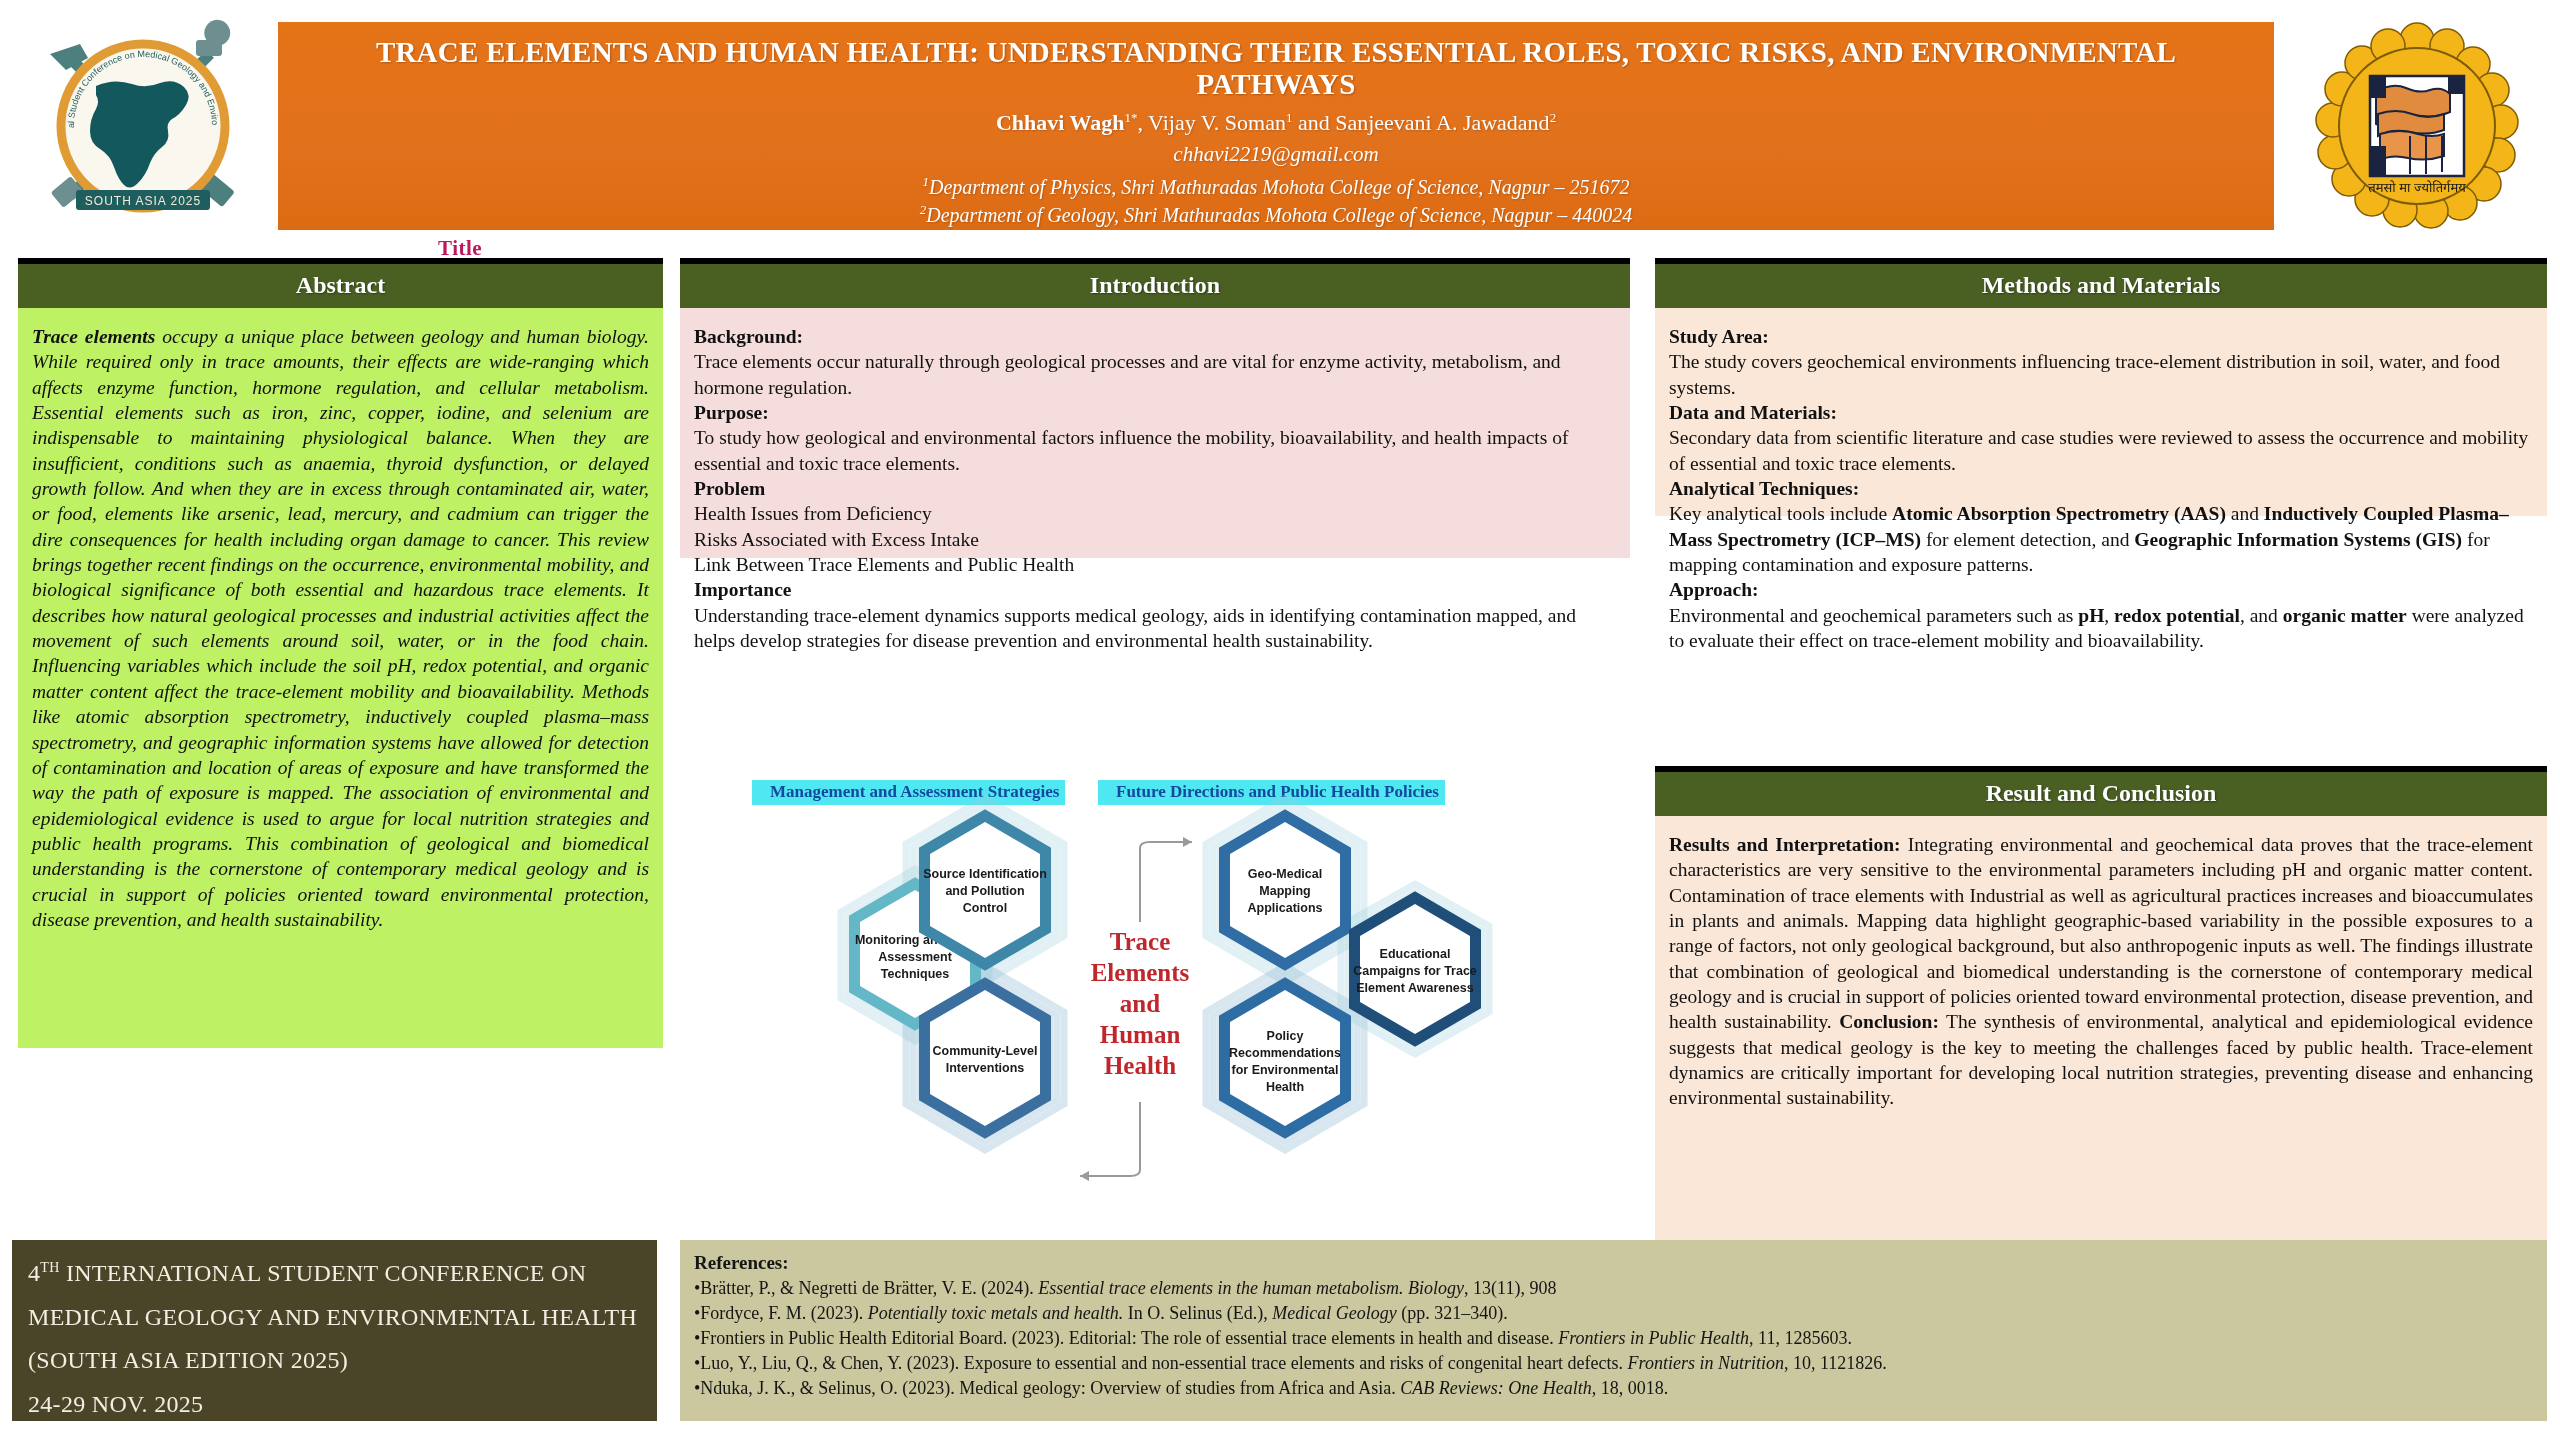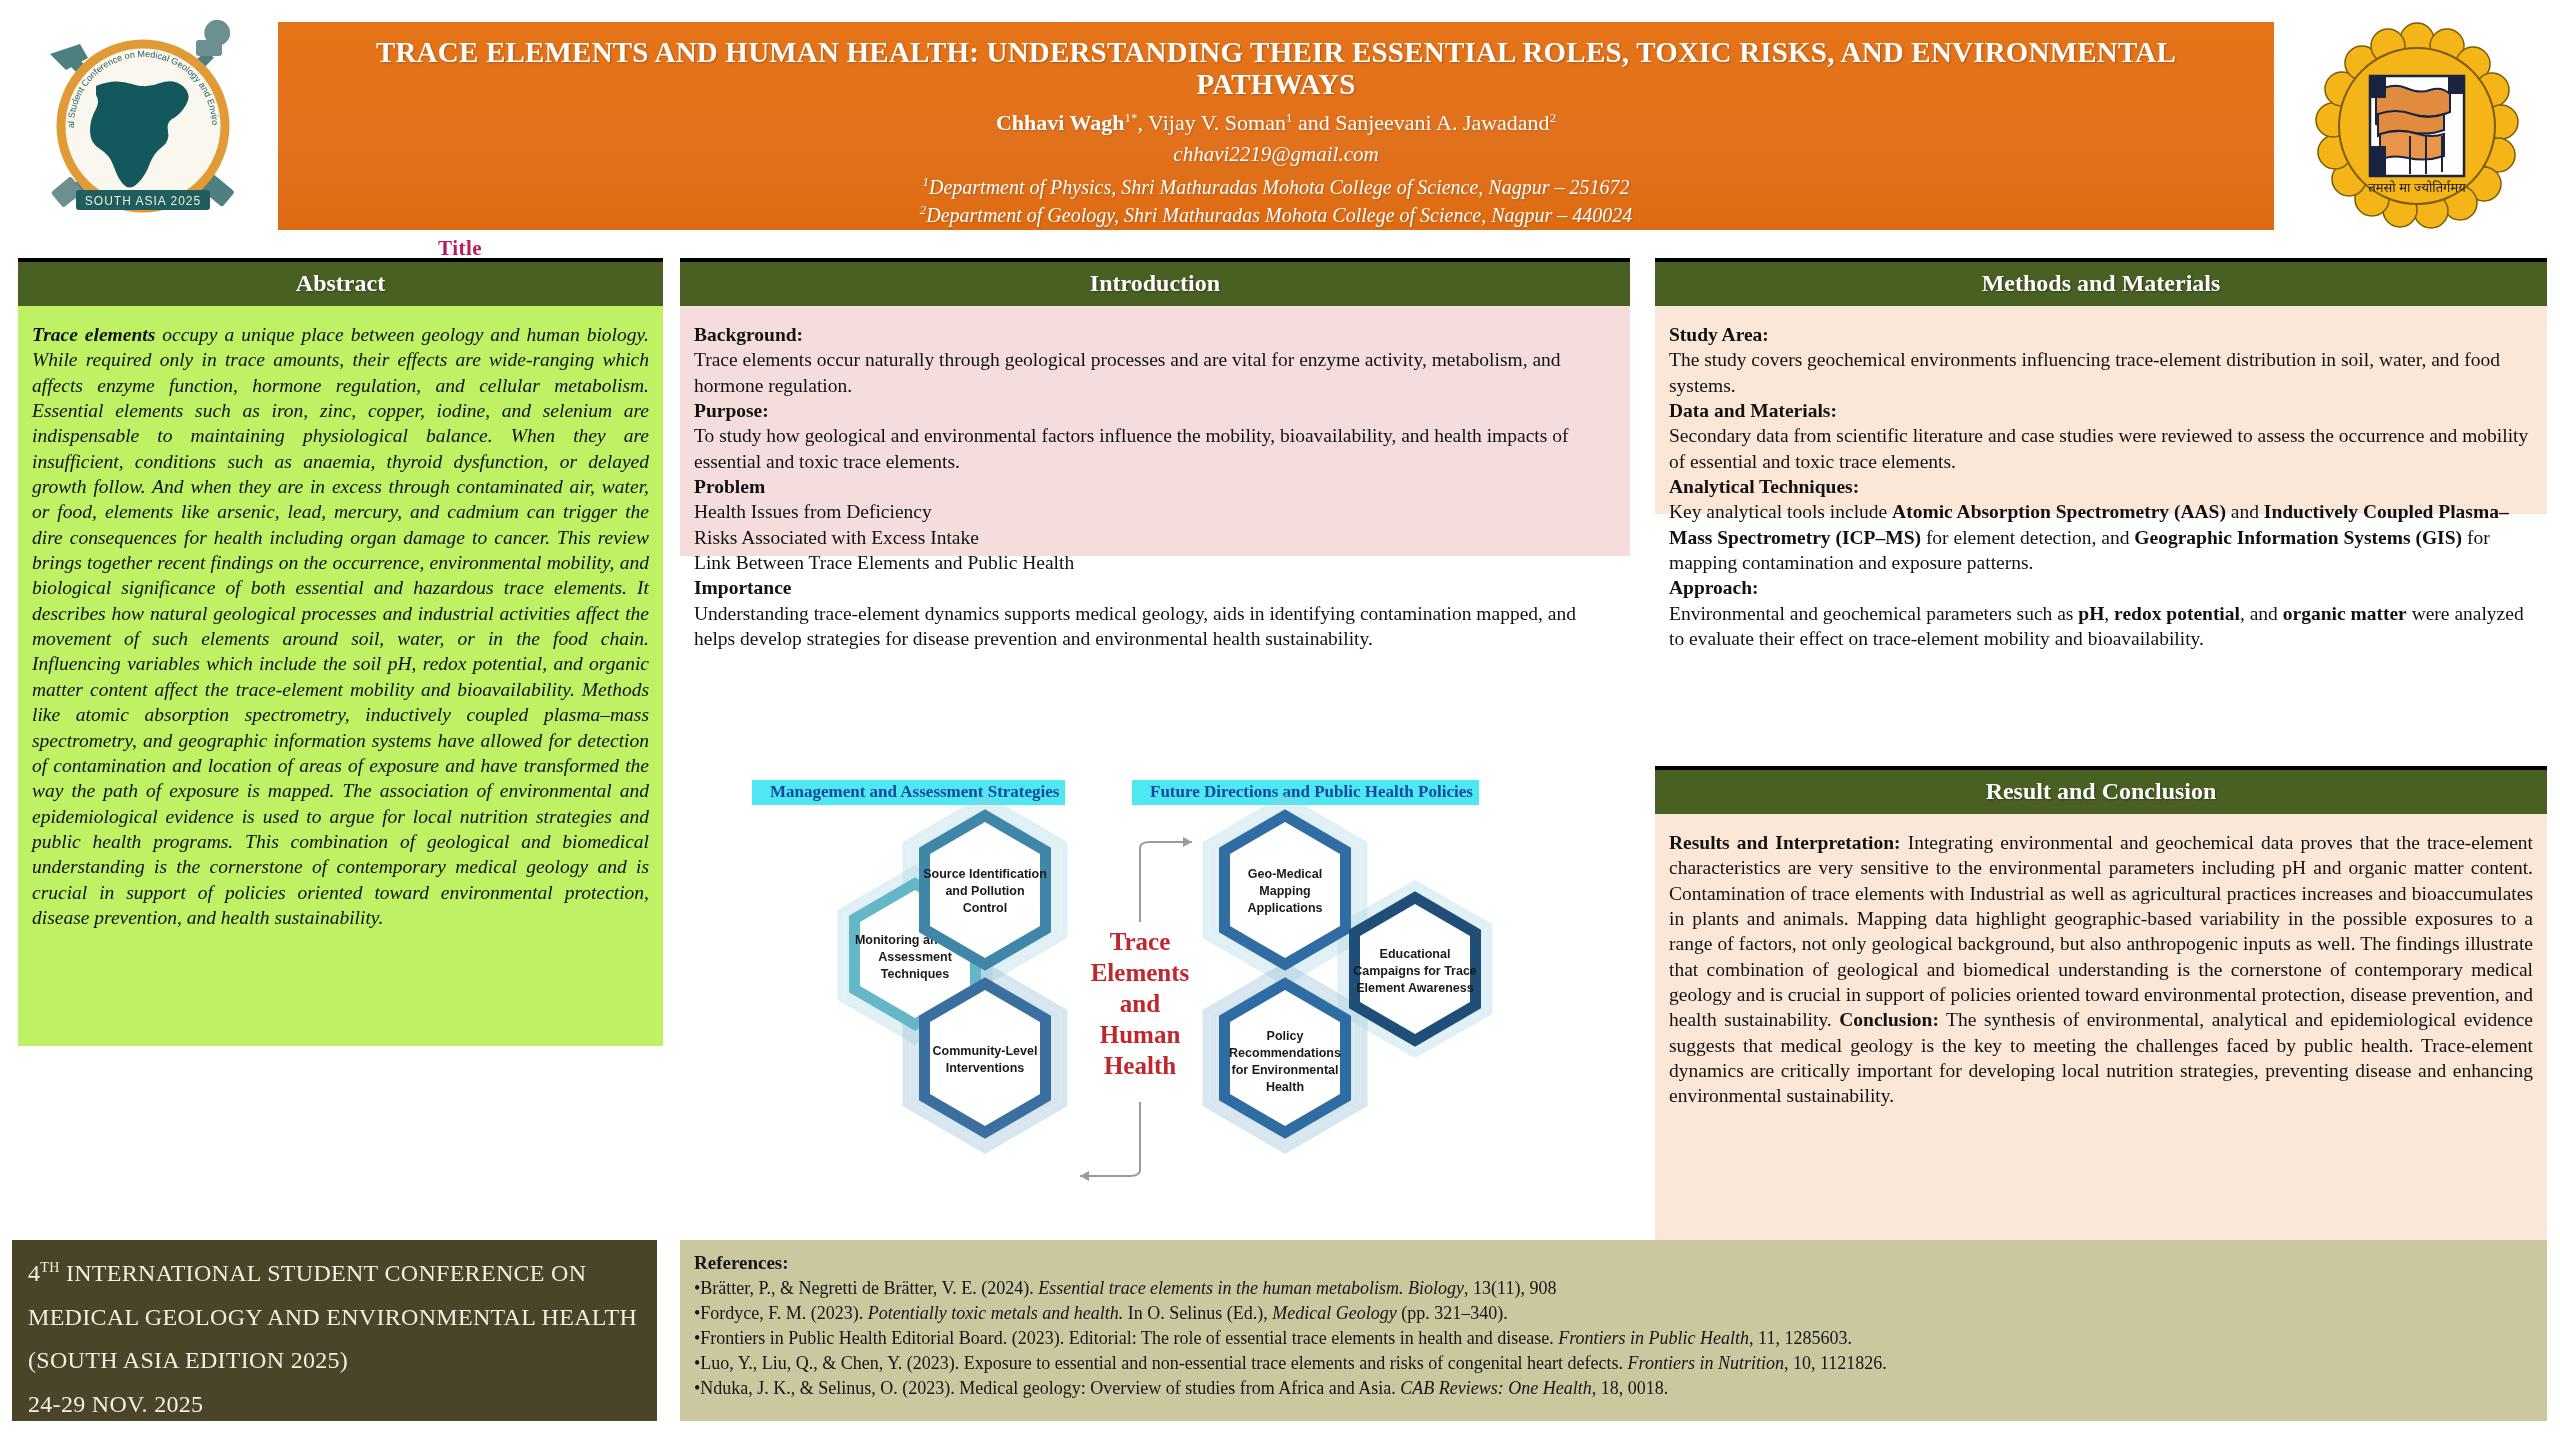--- a/index.html
+++ b/index.html
@@ -92,21 +92,21 @@
 
   
   .sec-head {
     background: #4A6023;
     color: #ffffff;
     font-weight: bold;
     font-size: 24px;
     text-align: center;
     padding: 8px 0 9px 0;
     text-shadow: 1px 1px 2px rgba(0,0,0,.4);
-    border-top: 4px solid #000000;
+    border-top: 6px solid #000000;
   }
 
   
   .col { position: absolute; }
   .col-abstract { left: 18px;   top: 258px;  width: 645px; }
   .col-intro    { left: 680px;  top: 258px;  width: 950px; }
   .col-methods  { left: 1655px; top: 258px;  width: 892px; }
 
   .body-box {
     padding: 16px 14px 18px 14px;
@@ -142,21 +142,21 @@
   .dia-lbl {
     position: absolute;
     font-weight: bold;
     font-size: 17px;
     color: #12489E;
     background: #4FE7F2;
     padding: 2px 6px 3px 18px;
     white-space: nowrap;
   }
   .dia-lbl-left  { left: 72px;  top: 8px; }
-  .dia-lbl-right { left: 452px; top: 8px; }
+  .dia-lbl-right { left: 418px; top: 8px; }
   .hex-svg { position: absolute; left: 0; top: 0; }
   .hex-txt {
     font-family: "Liberation Sans", sans-serif;
     font-weight: bold;
     fill: #1a1a1a;
     text-anchor: middle;
   }
   .center-txt {
     font-family: "Liberation Serif", serif;
     font-weight: bold;

